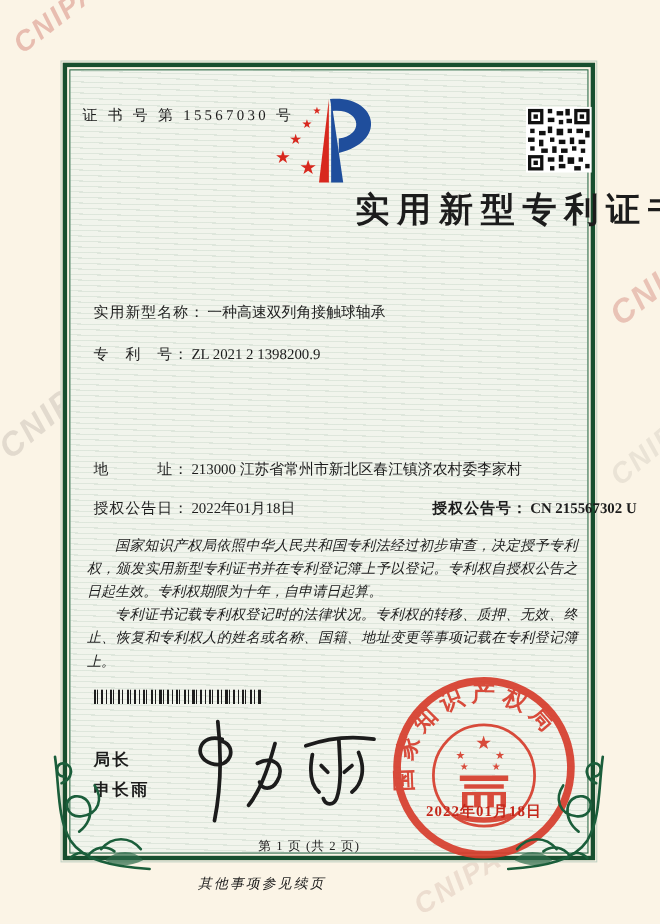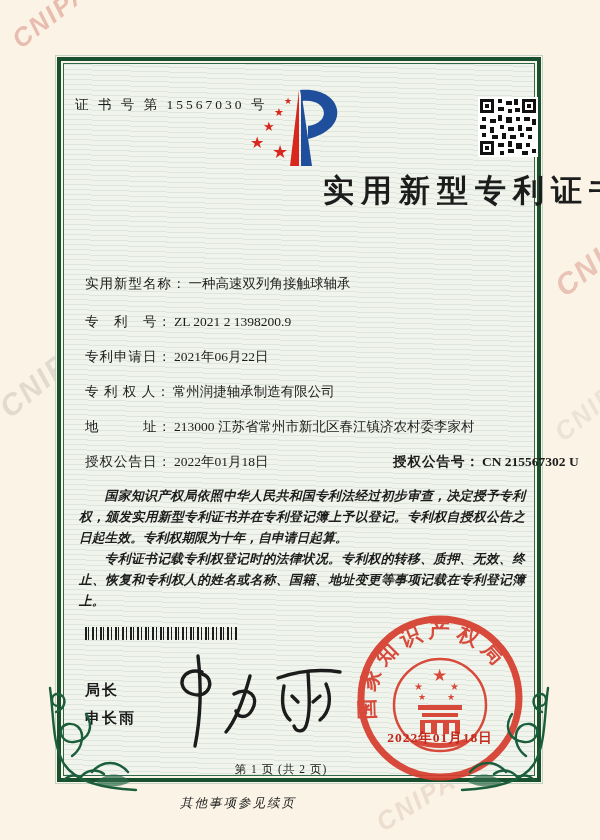--- a/index.html
+++ b/index.html
@@ -28,21 +28,21 @@
          font-size:31px;font-weight:bold;letter-spacing:7px;}
 
   .row{position:absolute;left:85px;font-size:13.5px;white-space:nowrap;}
   .row .lab{letter-spacing:1px;}
   .row .val{margin-left:2px;}
 
   .grantcol2{position:absolute;left:308px;top:0;font-weight:bold;}
 
   .paras{position:absolute;left:79px;top:486px;width:446px;font-size:12.8px;
          line-height:21px;font-style:italic;text-align:justify;}
-  .paras p{margin:0;text-indent:2em;font-weight:bold;}
+  .paras p{margin:0;text-indent:2em;}
 
   .barcode{position:absolute;left:85px;top:627px;width:153px;height:13px;
     background:repeating-linear-gradient(90deg,#1d1d1d 0 2px,transparent 2px 3px,#1d1d1d 3px 4px,transparent 4px 7px,#1d1d1d 7px 9px,transparent 9px 11px,#1d1d1d 11px 12px,transparent 12px 15px);}
 
   .signer{position:absolute;left:85px;font-family:"Liberation Sans","DejaVu Sans",sans-serif;
           font-weight:bold;font-size:15px;letter-spacing:2px;text-align:right;}
   .signature{position:absolute;left:162px;top:652px;width:195px;height:102px;}
 
   .seal{position:absolute;left:355px;top:613px;width:170px;height:170px;}
   .sealdate{position:absolute;left:360px;top:729px;width:160px;text-align:center;
@@ -139,26 +139,20 @@
   </svg>
 
   <div class="title">实用新型专利证书</div>
 
   <div class="row" style="top:243px;margin-top:32px;">
     <span class="lab">实用新型名称：</span><span class="val">一种高速双列角接触球轴承</span>
   </div>
   <div class="row" style="top:313px;">
     <span class="lab">专　利　号：</span><span class="val">ZL 2021 2 1398200.9</span>
   </div>
-  <div class="row" style="top:348px;">
-    <span class="lab">专利申请日：</span><span class="val">2021年06月22日</span>
-  </div>
-  <div class="row" style="top:383px;">
-    <span class="lab">专 利 权 人：</span><span class="val">常州润捷轴承制造有限公司</span>
-  </div>
   <div class="row" style="top:418px;">
     <span class="lab">地　　　址：</span><span class="val">213000 江苏省常州市新北区春江镇济农村委李家村</span>
   </div>
   <div class="row" style="top:453px;">
     <span class="lab">授权公告日：</span><span class="val">2022年01月18日</span>
     <span class="grantcol2">
       <span class="lab">授权公告号：</span><span class="val">CN 215567302 U</span>
     </span>
   </div>
 

